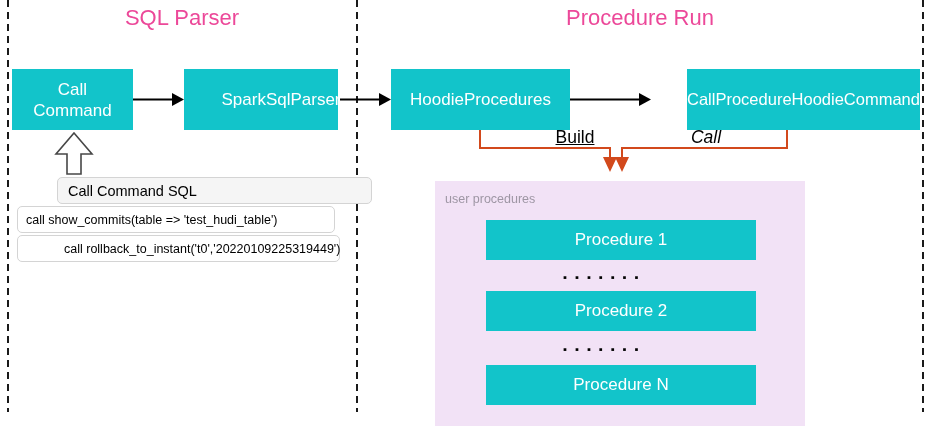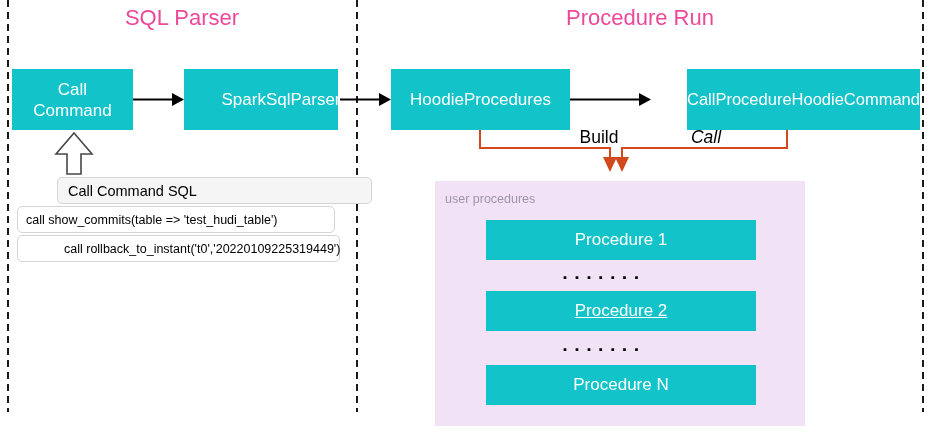--- a/index.html
+++ b/index.html
@@ -29,40 +29,40 @@
   .node.call-command{left:12px;width:121px;padding:8px 15px;}
   .node.spark{left:184px;width:154px;padding-left:40px;}
   .node.hoodie{left:391px;width:179px;}
   .node.cphc{left:651px;width:233px;font-size:16.5px;margin-left:36px;}
 
   
   svg.overlay{position:absolute;left:0;top:0;width:932px;height:443px;pointer-events:none;}
 
   
   .edge-label{position:absolute;top:127px;width:80px;text-align:center;font-size:17.5px;color:#000;}
-  .edge-label.build{left:559px;}
+  .edge-label.build{left:535px;text-decoration:underline;}
   .edge-label.call{left:666px;font-style:italic;}
 
   
   .sql-header{position:absolute;left:17px;top:177px;width:315px;height:27px;
     background:#f5f5f5;border:1px solid #d4d4d4;border-radius:5px;
     display:flex;align-items:center;padding-left:10px;font-size:14.5px;margin-left:40px;}
   .sql-row{position:absolute;left:17px;height:27px;background:#fff;border:1px solid #d4d4d4;
     border-radius:5px;display:flex;align-items:center;padding-left:8px;
     font-size:12.5px;white-space:nowrap;}
   .sql-row.r0{top:206px;width:318px;}
   .sql-row.r1{top:235px;width:323px;padding-left:46px;}
 
   
   .purple-panel{position:absolute;left:435px;top:173px;width:370px;height:245px;
     background:var(--panel-purple);margin-top:8px;}
   .purple-label{position:absolute;left:10px;top:11px;font-size:12.5px;color:#9e96a4;}
   .proc{position:absolute;left:51px;width:270px;height:40px;background:var(--node-teal);
     display:flex;align-items:center;justify-content:center;color:#fff;font-size:17px;}
-  .proc.p1{top:39px;} .proc.p2{top:110px;text-decoration:underline;} .proc.pN{top:184px;}
+  .proc.p1{top:39px;} .proc.p2{top:110px;} .proc.pN{top:184px;}
   .dots{position:absolute;left:35px;width:270px;text-align:center;color:#000;
     font-size:11px;font-weight:bold;letter-spacing:8px;}
   .dots.d1{top:90px;} .dots.d2{top:162px;}
 </style>
 </head>
 <body>
 
 <div class="canvas">
 
   <div class="vdash l"></div>

